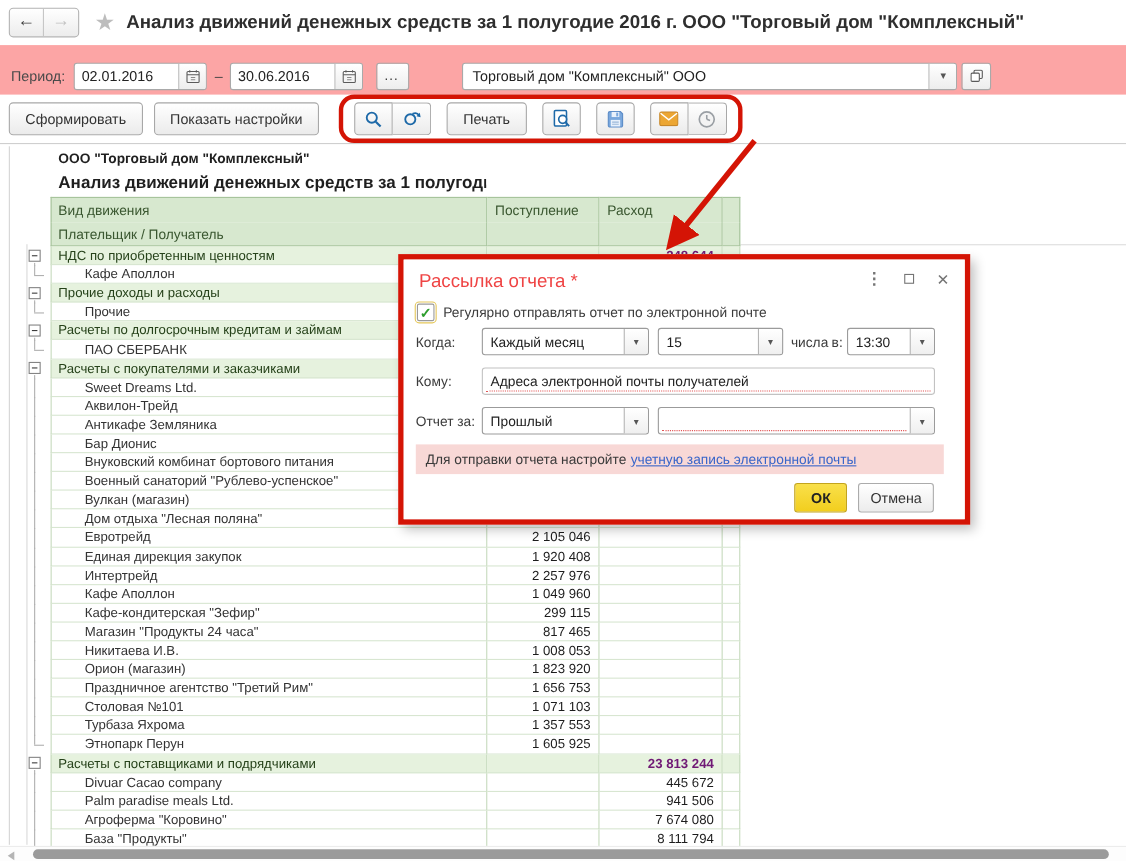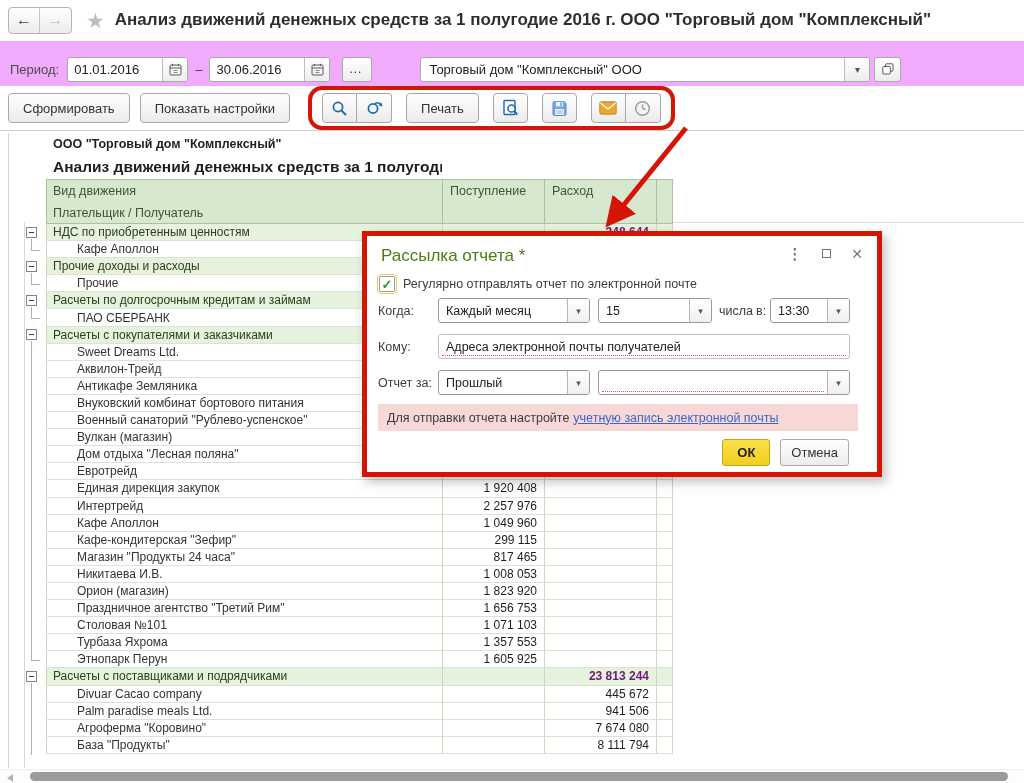--- a/index.html
+++ b/index.html
@@ -10,21 +10,21 @@
   
   .titlebar { position:absolute; left:0; top:0; width:100%; height:40px; background:#fff; display:flex; align-items:center; }
   .navgroup { display:flex; margin-left:8px; border:1px solid #b3b3b3; border-radius:4px; overflow:hidden; background:linear-gradient(#fff,#ececec); height:27px; }
   .navbtn { width:31px; display:flex; align-items:center; justify-content:center; font-size:16px; font-weight:bold; cursor:default; }
   .navbtn.back { color:#3f3f3f; border-right:1px solid #c6c6c6; }
   .navbtn.fwd { color:#c2c2c2; }
   .fav-star { margin-left:14px; font-size:21px; color:#bdbdbd; line-height:1; }
   .wintitle { margin-left:10px; font-size:17px; font-weight:700; color:#2e2e2e; white-space:nowrap; }
 
   
-  .periodbar { position:absolute; left:0; top:41px; width:100%; height:56px; background:#f0abfc; display:flex; align-items:center; }
+  .periodbar { position:absolute; left:0; top:41px; width:100%; height:56px; background:#fca5a5; display:flex; align-items:center; }
   .plabel { margin-left:10px; font-size:13px; color:#4a4a4a; }
   .fieldgroup { display:flex; height:25px; background:#fff; border:1px solid #a9a9a9; border-radius:3px; overflow:hidden; }
   .datefield { width:94px; padding:0 6px; font-size:13px; color:#222; display:flex; align-items:center; }
   .sqbtn { width:25px; display:flex; align-items:center; justify-content:center; background:linear-gradient(#fff,#ededed); border-left:1px solid #bcbcbc; cursor:default; }
   .dash { margin:0 7px; font-size:13px; color:#444; }
   .morebtn { margin-left:12px; width:30px; height:25px; border:1px solid #a9a9a9; border-radius:3px; background:linear-gradient(#fff,#ededed); font-size:12px; color:#333; display:flex; align-items:center; justify-content:flex-start; padding-left:6px; letter-spacing:1px; }
   .companygroup { margin-left:48px; width:450px; }
   .companyfield { flex:1; padding:0 8px; font-size:13px; color:#222; display:flex; align-items:center; white-space:nowrap; overflow:hidden; }
   .openbtn { margin-left:4px; width:27px; height:25px; border:1px solid #a9a9a9; border-radius:3px; background:linear-gradient(#fff,#ededed); display:flex; align-items:center; justify-content:center; }
   .arrowglyph { font-size:10px; color:#555; }
@@ -89,21 +89,21 @@
   .hscroll { position:absolute; left:0; right:0; bottom:0; height:14px; background:#fdfdfd; border-top:1px solid #ececec; }
   .hs-left { position:absolute; left:7px; top:4px; width:0; height:0; border-top:4px solid transparent; border-bottom:4px solid transparent; border-right:6px solid #b5b5b5; }
   .hs-thumb { position:absolute; left:30px; right:16px; top:2px; height:9px; background:#9b9b9b; border-radius:5px; }
 
   
   .arrowlayer { position:absolute; inset:0; pointer-events:none; z-index:60; }
 
   
   .dlgwrap { position:absolute; left:362px; top:231px; width:520px; height:246px; border:5px solid #d41405; background:#fff; z-index:40; box-shadow:4px 5px 10px rgba(0,0,0,.25); }
   .dlg { position:relative; width:100%; height:100%; background:#fff; font-size:12.5px; color:#333; }
-  .dlg-title { position:absolute; left:14px; top:10px; font-size:17px; color:#4d7c0f; }
+  .dlg-title { position:absolute; left:14px; top:10px; font-size:17px; color:#ef4444; }
   .dlg-winbtns { position:absolute; right:14px; top:10px; display:flex; align-items:center; gap:20px; color:#757575; }
   .kebab { font-size:15px; font-weight:700; letter-spacing:0; line-height:1; }
   .minbox { width:9px; height:9px; border:1.5px solid #757575; display:inline-block; }
   .closex { font-size:14px; line-height:1; }
 
   .cbrow { position:absolute; left:12px; top:40px; display:flex; align-items:center; }
   .cbox { width:16px; height:16px; background:#fff; border:1px solid #9a9a9a; border-radius:2px; outline:1px solid #e5c75a; outline-offset:1px; display:flex; align-items:center; justify-content:center; color:#2e9e2e; font-weight:700; font-size:13px; }
   .cblabel { margin-left:8px; color:#3c3c3c; }
 
   .frow { position:absolute; height:25px; display:flex; align-items:center; }
@@ -142,21 +142,21 @@
           <span>→</span>
         </div>
     </div>
     <span class="fav-star">★</span>
     <div class="wintitle">Анализ движений денежных средств за 1 полугодие 2016 г. ООО "Торговый дом "Комплексный"</div>
   </div>
 
   <div class="periodbar">
     <span class="plabel">Период:</span>
     <div class="fieldgroup" style="margin-left:8px;">
-      <div class="datefield">01.01.2016</div>
+      <div class="datefield">02.01.2016</div>
       <div class="sqbtn">
         <svg class="ic" width="13" height="13" viewBox="0 0 13 13">
             <rect x="1" y="2" width="11" height="10" rx="1" fill="none" stroke="#5a5a5a"></rect>
             <line x1="1" y1="5" x2="12" y2="5" stroke="#5a5a5a"></line>
             <line x1="3.5" y1="0.8" x2="3.5" y2="3" stroke="#5a5a5a"></line>
             <line x1="9.5" y1="0.8" x2="9.5" y2="3" stroke="#5a5a5a"></line>
             <line x1="4.5" y1="7.5" x2="8.5" y2="7.5" stroke="#8a8a8a"></line>
             <line x1="4.5" y1="9.5" x2="8.5" y2="9.5" stroke="#8a8a8a"></line>
           </svg>
       </div>
@@ -354,20 +354,27 @@
           </div>
           <div class="trow drow child">
             <div class="c-gutter"></div>
             <div class="c-name">Антикафе Земляника</div>
             <div class="c-in"></div>
             <div class="c-ex"></div>
             <div class="c-stub"></div>
           </div>
           <div class="trow drow child">
             <div class="c-gutter"></div>
+            <div class="c-name">Бар Дионис</div>
+            <div class="c-in"></div>
+            <div class="c-ex"></div>
+            <div class="c-stub"></div>
+          </div>
+          <div class="trow drow child">
+            <div class="c-gutter"></div>
             <div class="c-name">Внуковский комбинат бортового питания</div>
             <div class="c-in"></div>
             <div class="c-ex"></div>
             <div class="c-stub"></div>
           </div>
           <div class="trow drow child">
             <div class="c-gutter"></div>
             <div class="c-name">Военный санаторий "Рублево-успенское"</div>
             <div class="c-in"></div>
             <div class="c-ex"></div>

